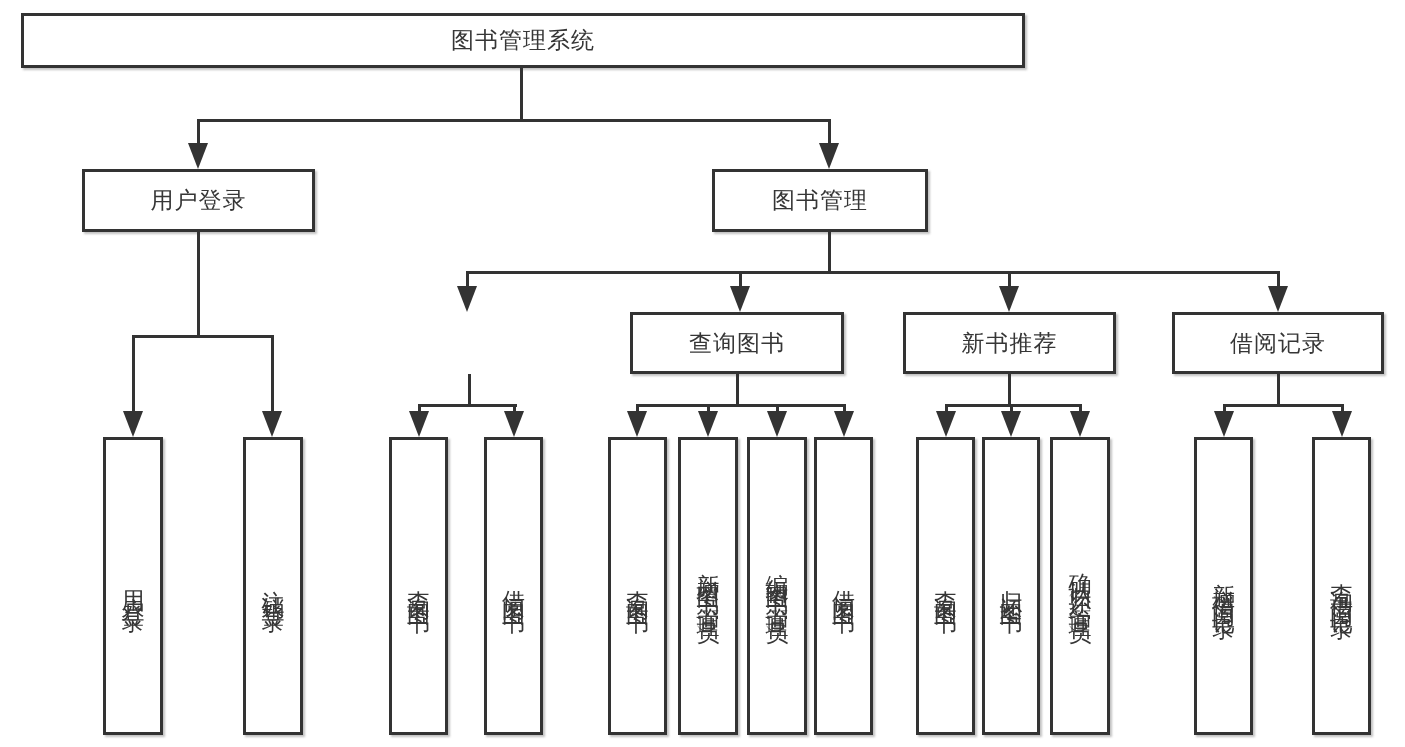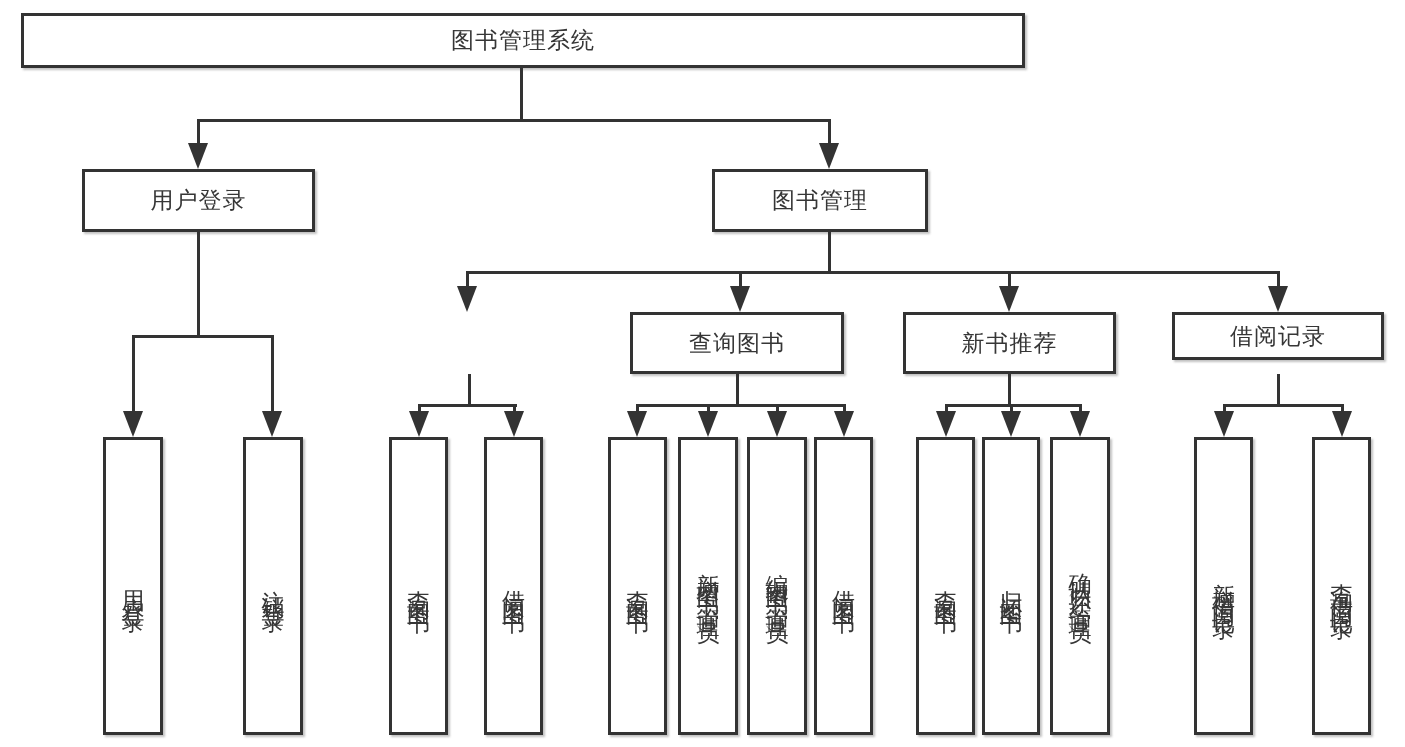--- a/index.html
+++ b/index.html
@@ -36,21 +36,21 @@
 
 <div id="stage">
 
   <div class="box" style="left:21px;top:13px;width:1004px;height:55px">图书管理系统</div>
 
   <div class="box" style="left:82px;top:169px;width:233px;height:63px">用户登录</div>
   <div class="box" style="left:712px;top:169px;width:216px;height:63px">图书管理</div>
 
   <div class="box" style="left:630px;top:312px;width:214px;height:62px">查询图书</div>
   <div class="box" style="left:903px;top:312px;width:213px;height:62px">新书推荐</div>
-  <div class="box" style="left:1172px;top:312px;width:212px;height:48px">借阅记录</div>
+  <div class="box" style="left:1172px;top:312px;width:212px;height:62px">借阅记录</div>
 
   <div class="box vbox" style="left:103px;width:60px">用户登录</div>
   <div class="box vbox" style="left:243px;width:60px">注销登录</div>
 
   <div class="box vbox" style="left:389px;width:59px">查询图书</div>
   <div class="box vbox" style="left:484px;width:59px">借阅图书</div>
 
   <div class="box vbox" style="left:608px;width:59px">查询图书</div>
   <div class="box vbox" style="left:678px;width:60px">新增图书（管理员）</div>
   <div class="box vbox" style="left:747px;width:60px">编辑图书（管理员）</div>

